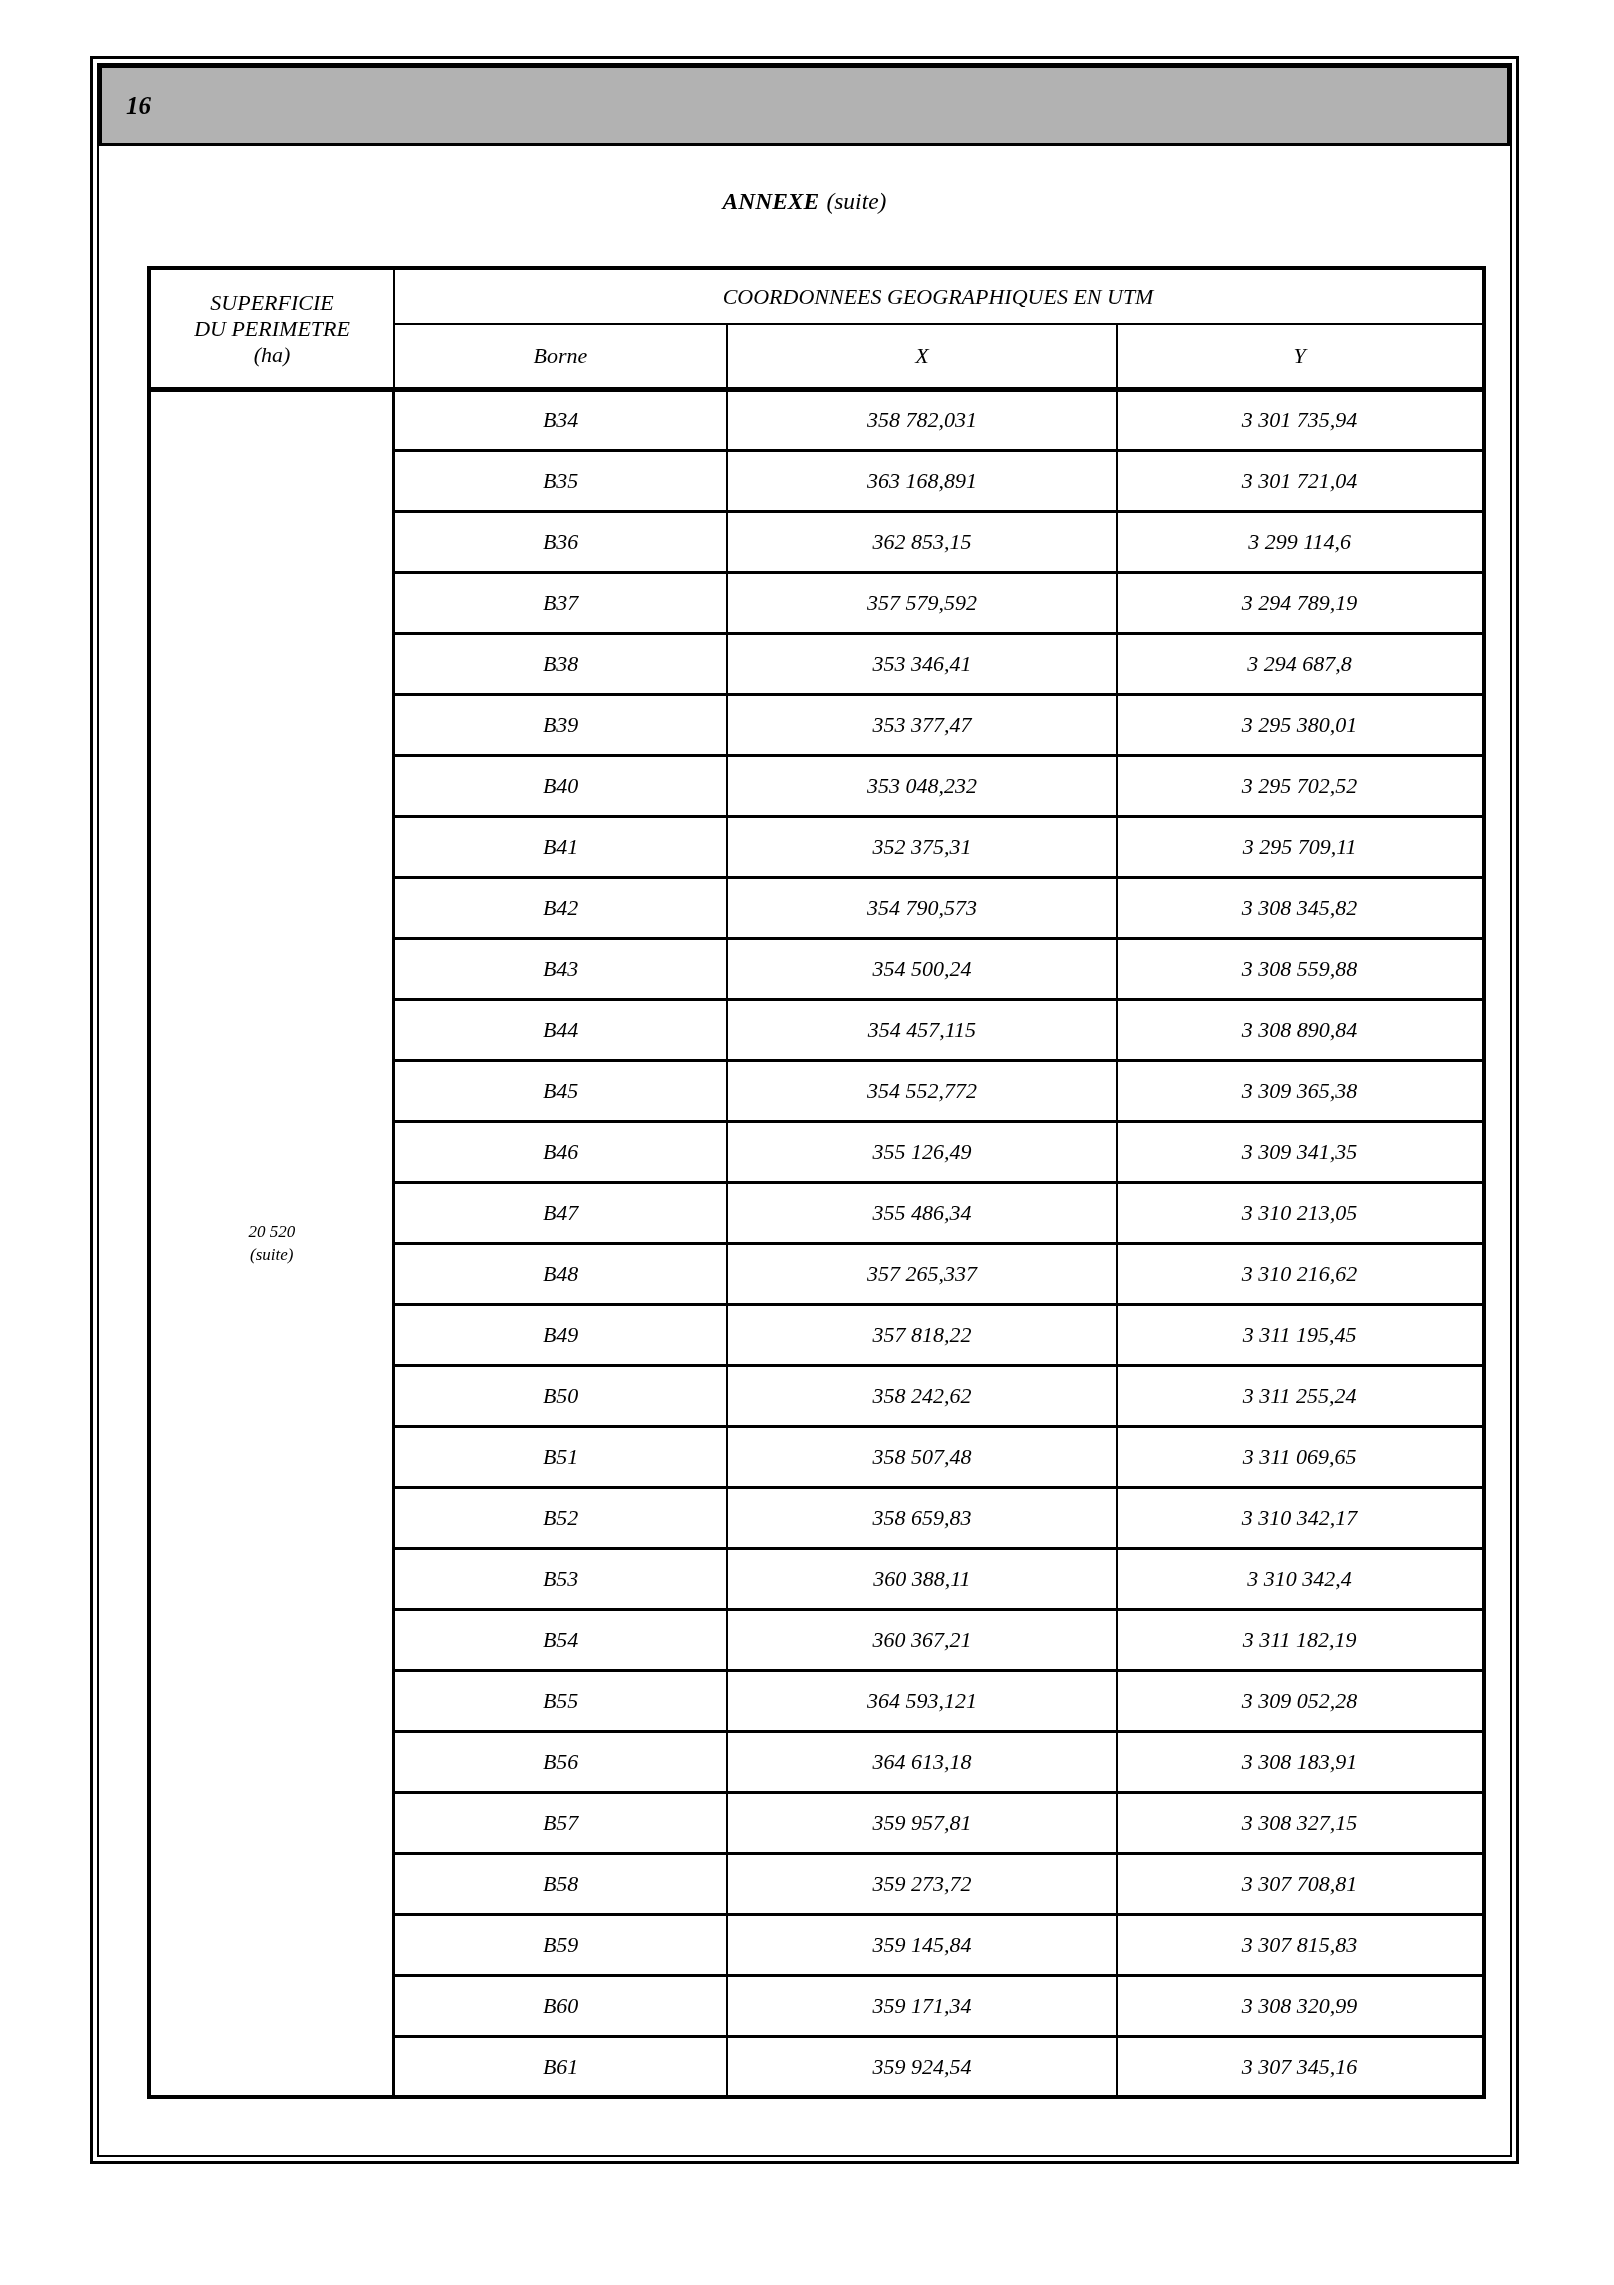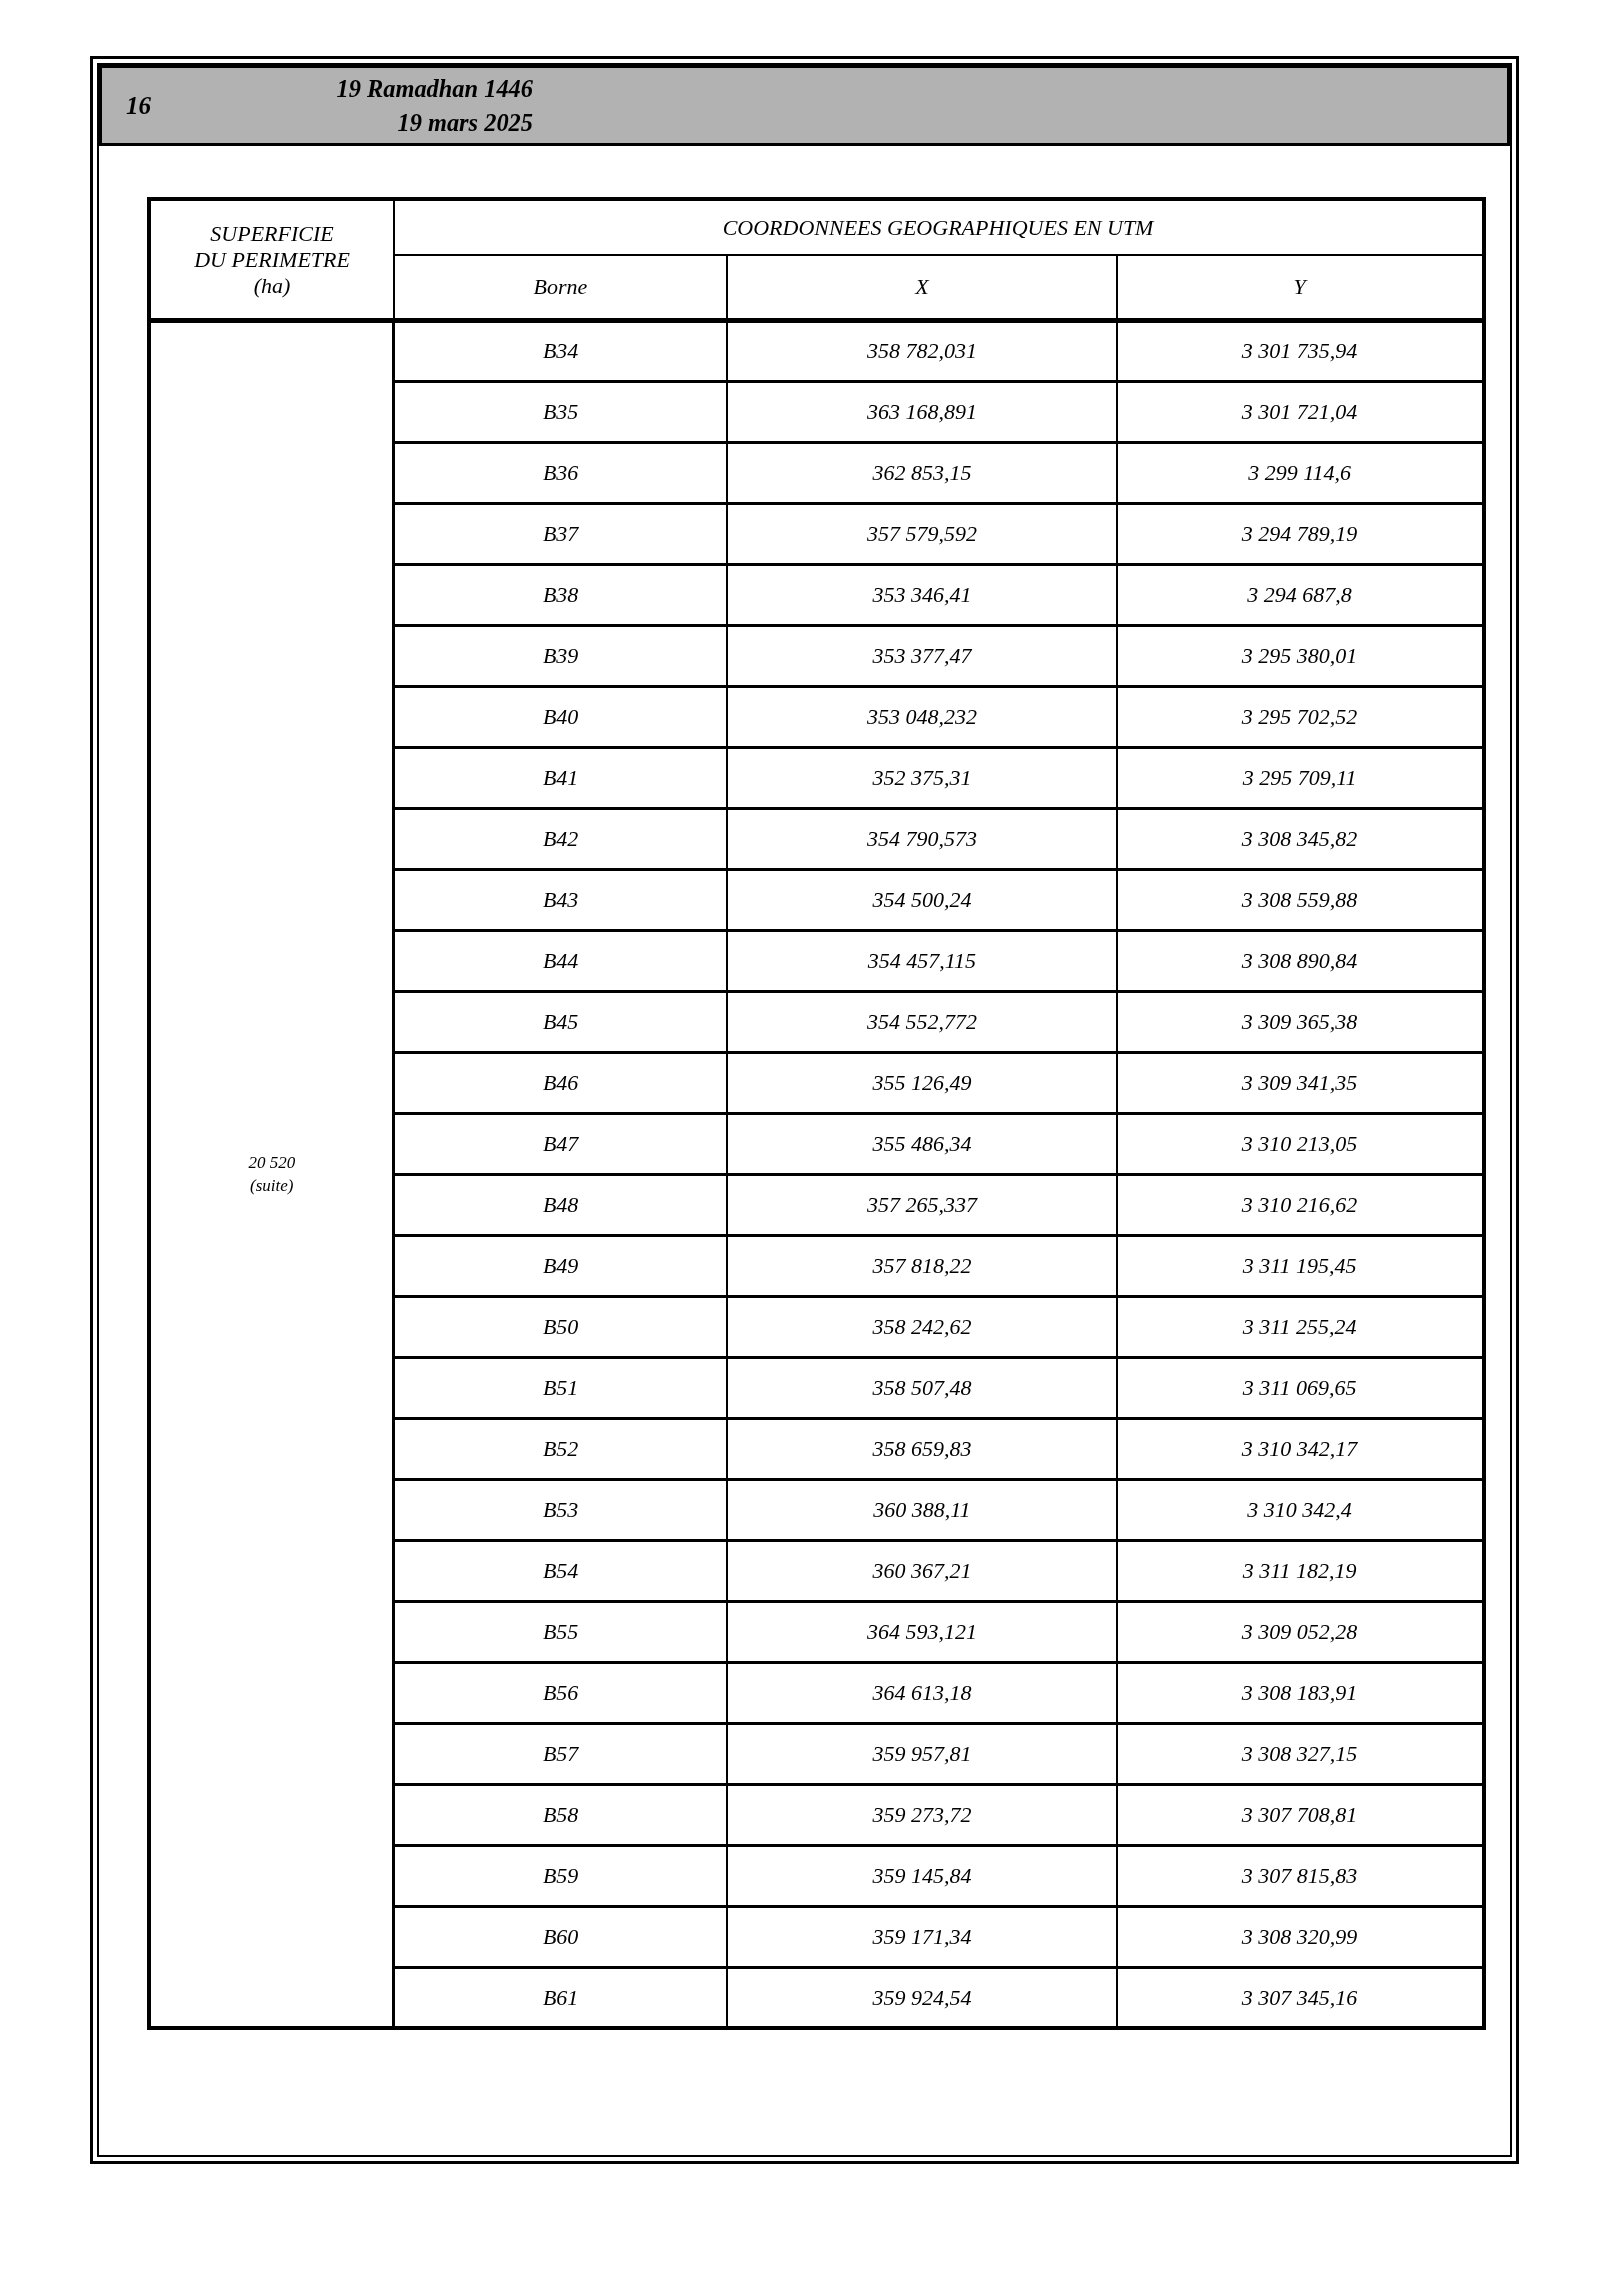--- a/index.html
+++ b/index.html
@@ -108,26 +108,25 @@
   }
 </style>
 </head>
 <body style="background: rgb(255, 255, 255);">
 
 <div class="page-frame">
   <div class="frame-inner">
 
     <div class="header-bar" style="background: rgb(178, 178, 178);">
       <div class="hdr-left">16</div>
-      <div class="hdr-right">
-        <div>19 Ramadhan 1446</div>
-        <div>19 mars 2025</div>
-      </div>
     </div>
 
+    <div class="annexe-heading">
+      <span class="t-bold">ANNEXE</span><span class="t-reg">(suite)</span>
+    </div>
 
     <div class="table-wrap">
       <table class="coords">
         <colgroup>
           <col class="c-sup">
             <col class="c-borne">
             <col class="c-x">
             <col class="c-y">
         </colgroup>
         <thead>

